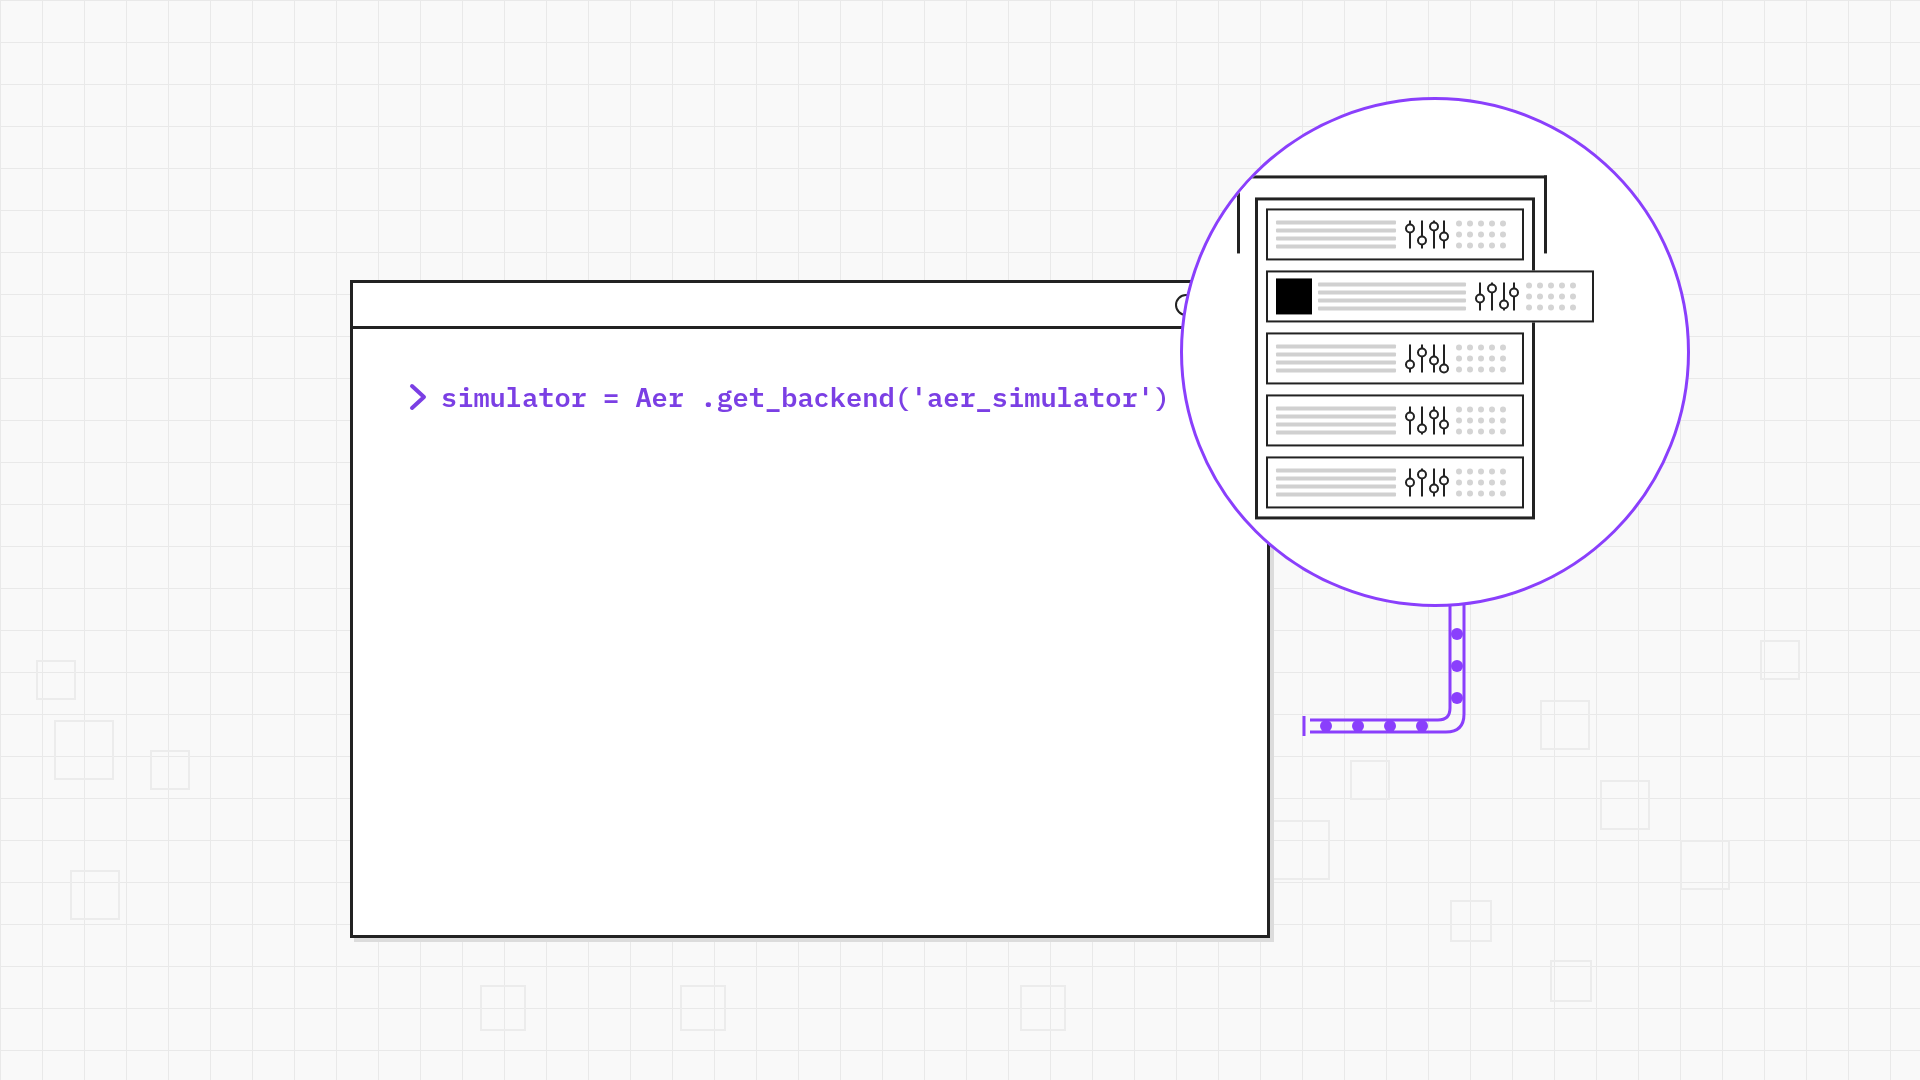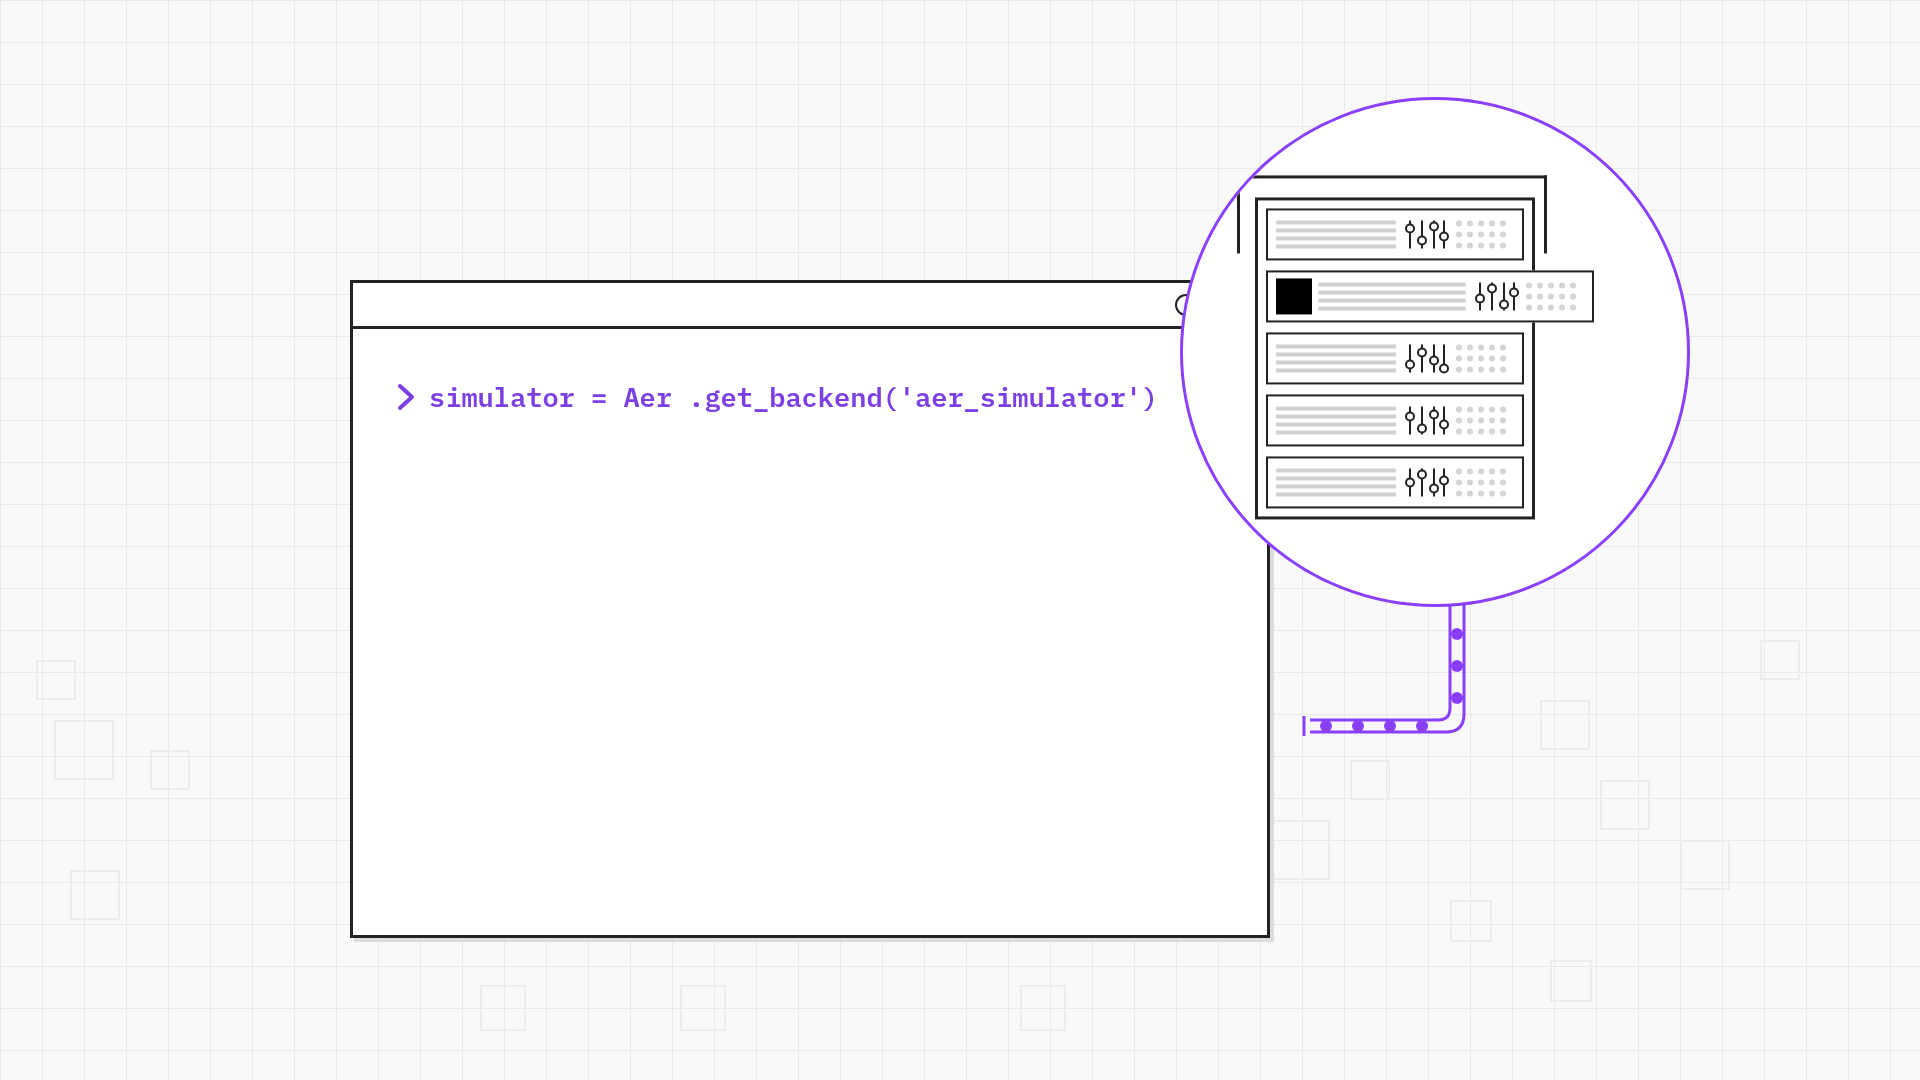--- a/index.html
+++ b/index.html
@@ -52,21 +52,21 @@
     gap: 6px;
   }
   .window-btn {
     width: 22px;
     height: 22px;
     border: 2.5px solid #222;
     border-radius: 50%;
     background: #fff;
   }
   .terminal-body {
-    padding: 50px 44px;
+    padding: 50px 56px;
   }
   .code-line {
     display: flex;
     align-items: center;
     gap: 12px;
     font-family: 'IBM Plex Mono', 'Courier New', monospace;
     font-size: 27px;
     font-weight: 600;
     color: #7b3fe4;
   }

